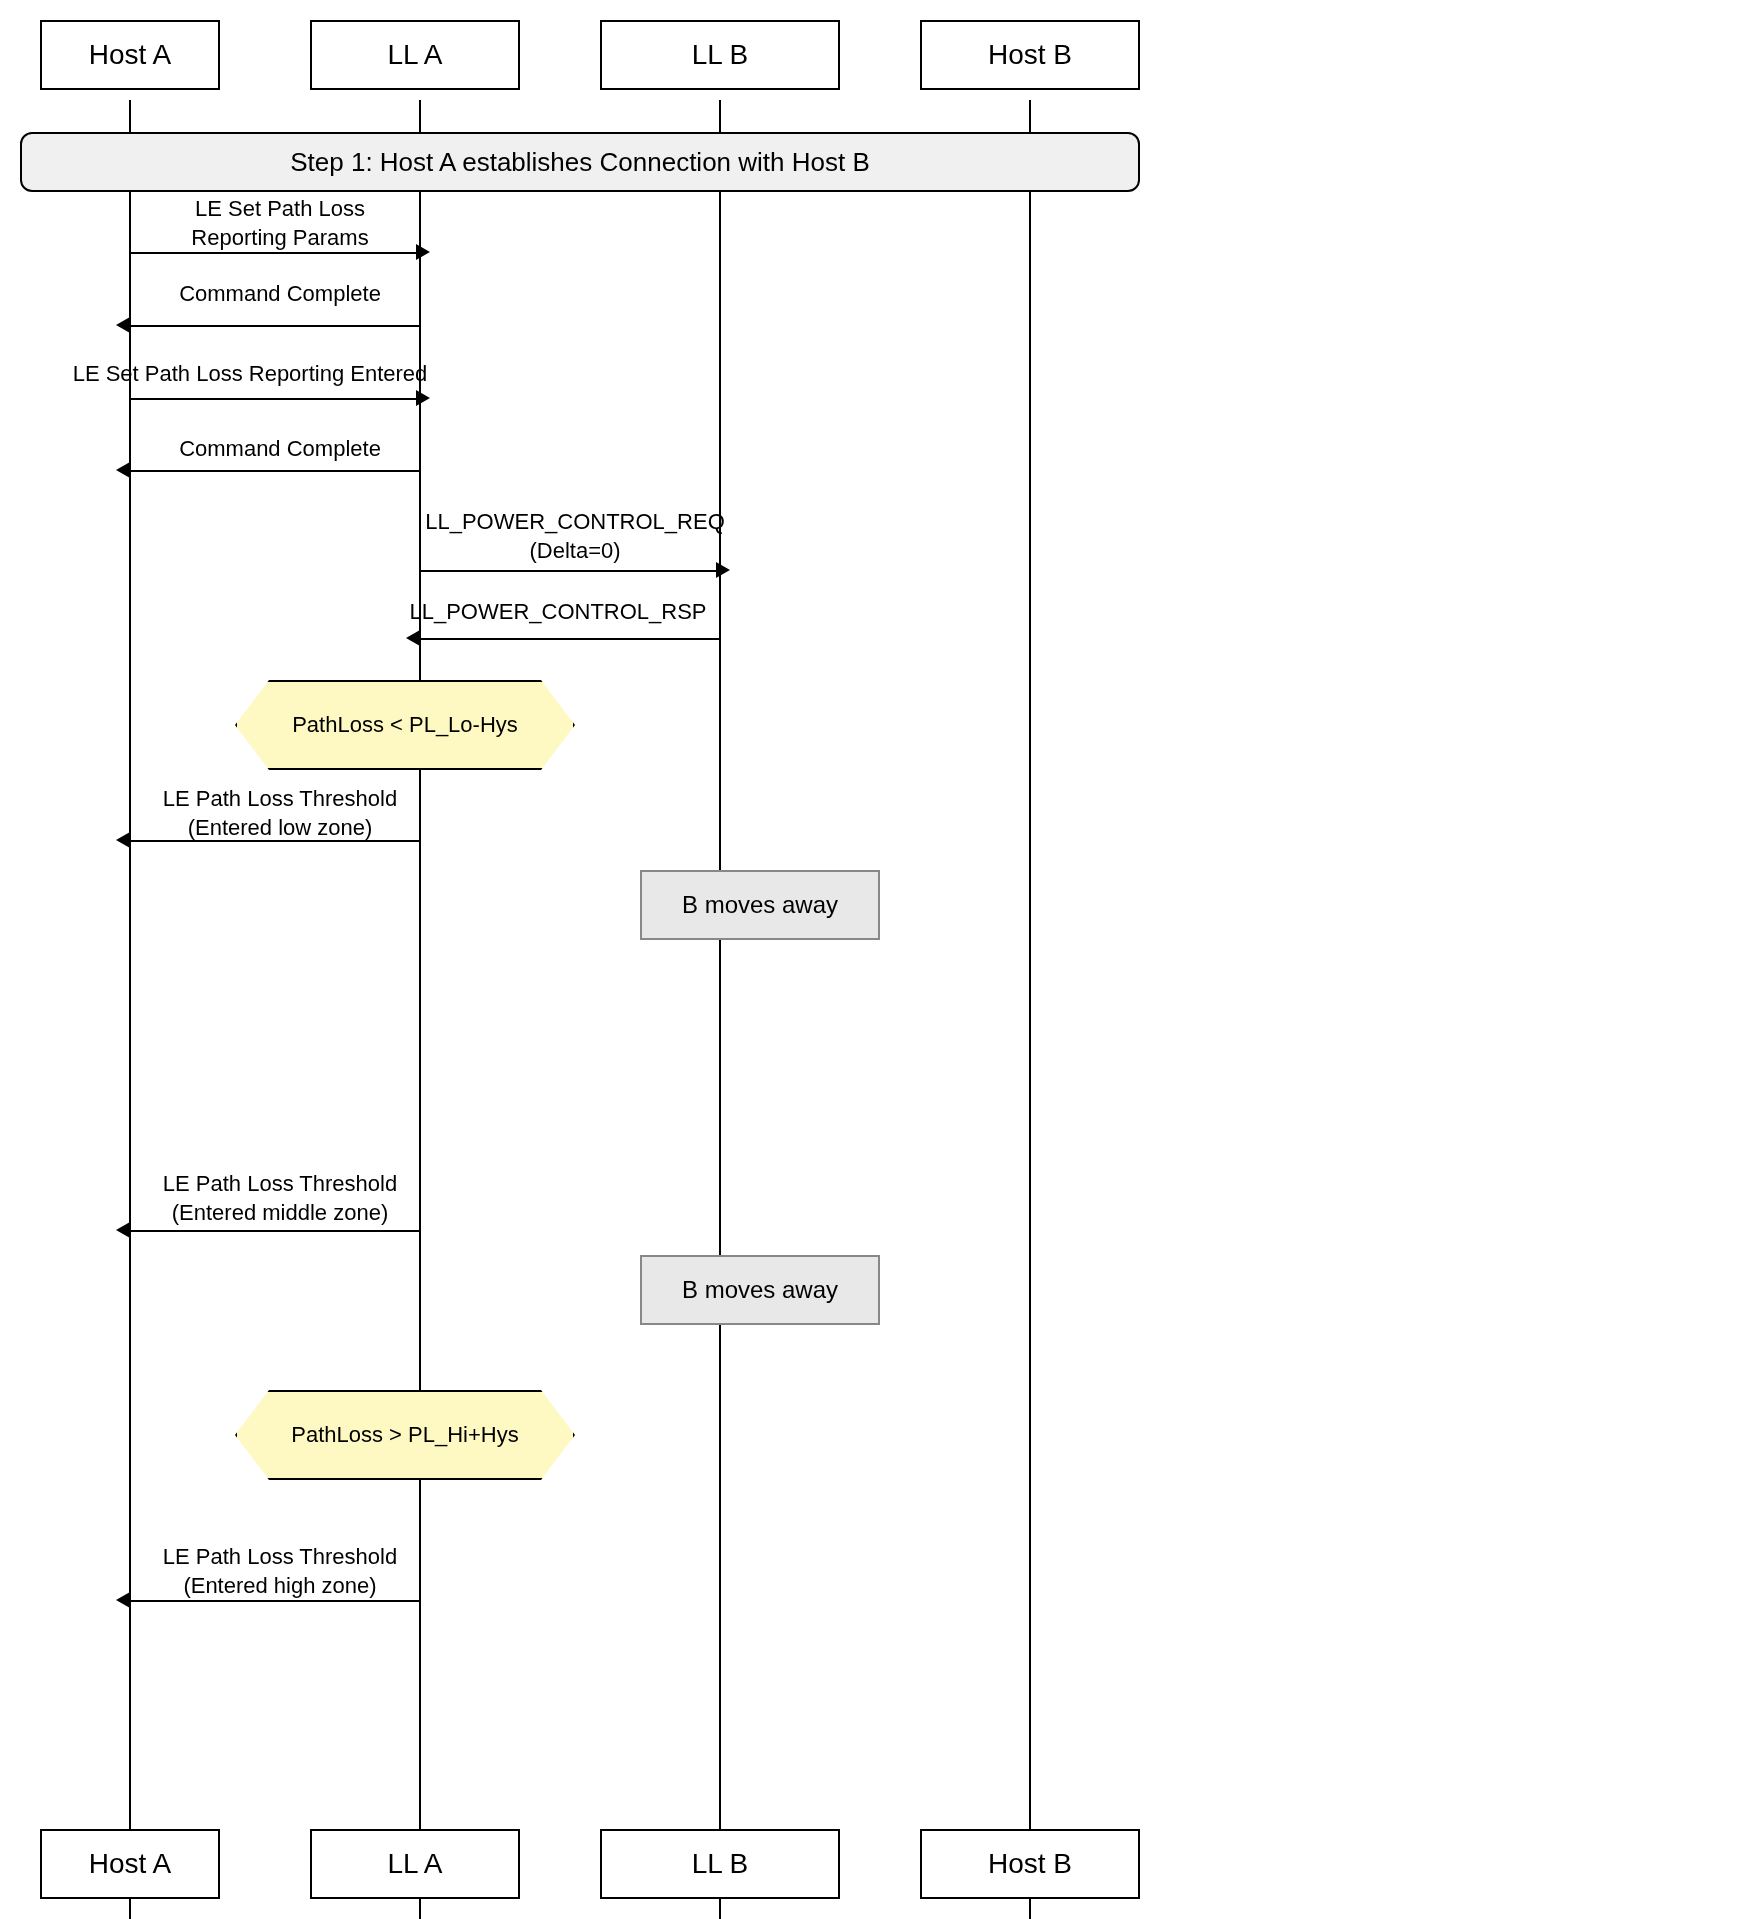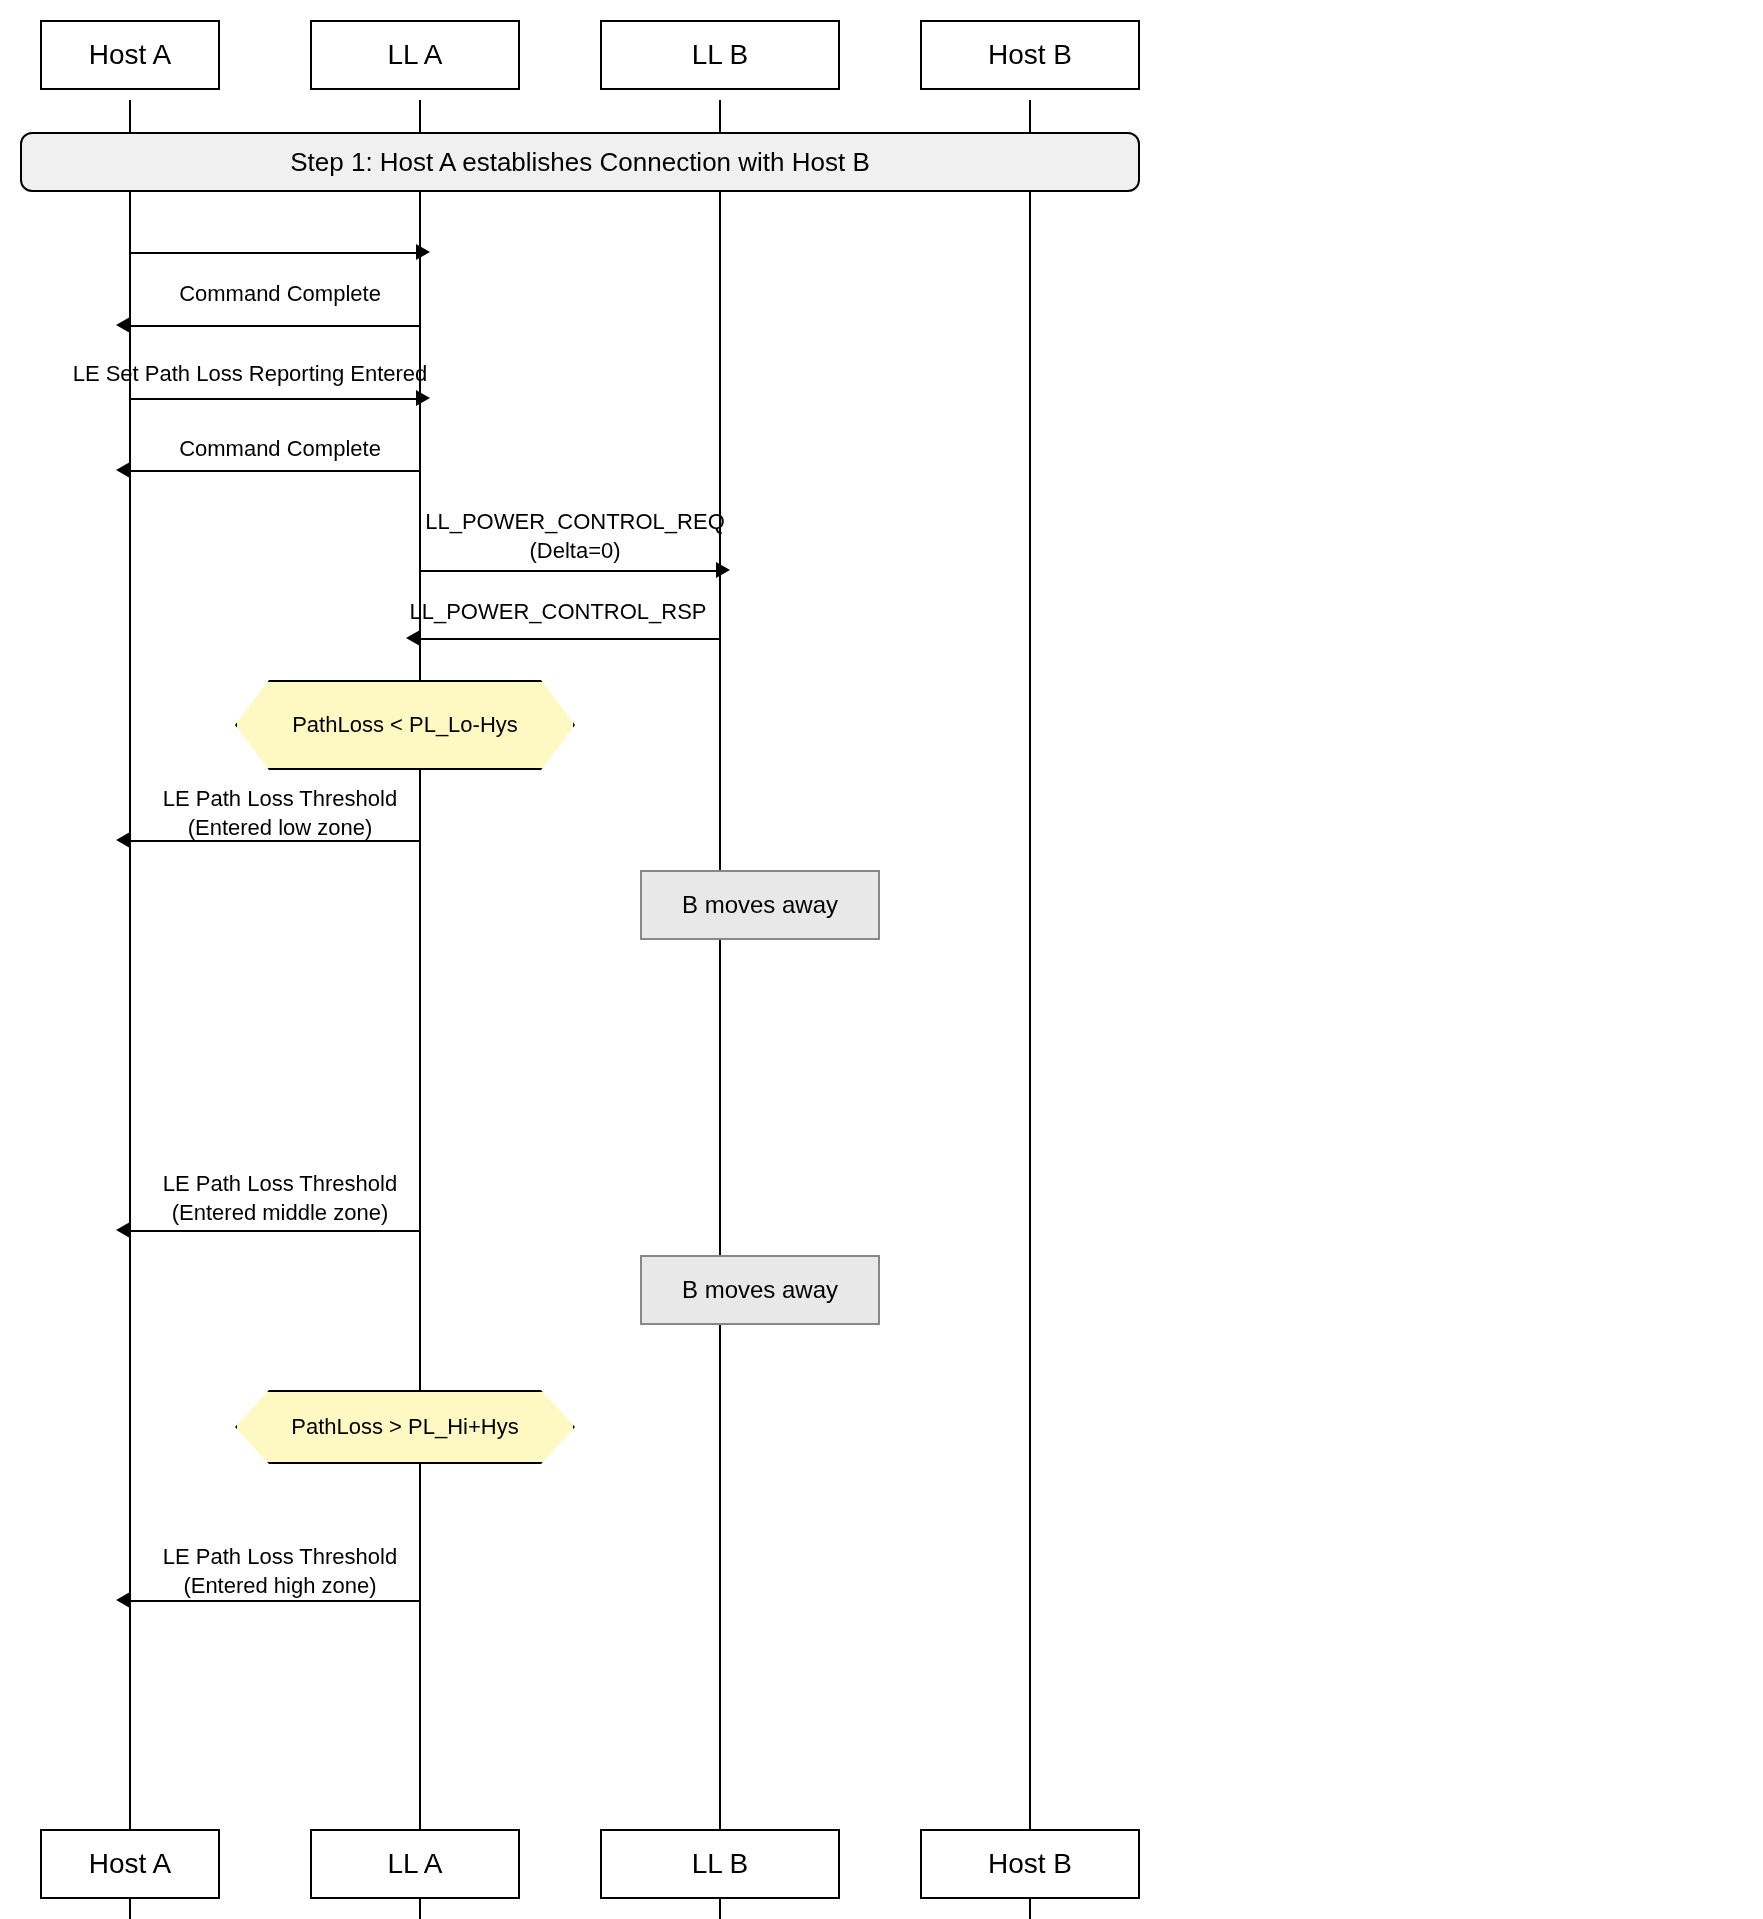--- a/index.html
+++ b/index.html
@@ -150,20 +150,24 @@
 
   <div class="lifeline" style="left:129px;"></div>
   <div class="lifeline" style="left:419px;"></div>
   <div class="lifeline" style="left:719px;"></div>
   <div class="lifeline" style="left:1029px;"></div>
 
   <div class="step-banner" style="left:20px; top:120px; width:1120px; height:60px;">
     <span>Step 1:  Host A establishes Connection with Host B</span>
   </div>
 
+  <div class="arrow-label" style="left:140px; top:195px; width:280px;">
+    <span style="white-space:pre-line;">LE Set Path Loss
+Reporting Params</span>
+  </div>
   <div class="arrow-line" style="left:130px; top:252px; width:290px;"></div>
   <div class="arrowhead-right" style="left:416px; top:244px;"></div>
 
   <div class="arrow-label" style="left:150px; top:280px; width:260px;">
     <span>Command Complete</span>
   </div>
   <div class="arrow-line" style="left:130px; top:325px; width:290px;"></div>
   <div class="arrowhead-left" style="left:116px; top:317px;"></div>
 
   <div class="arrow-label" style="left:70px; top:360px; width:360px;">
@@ -211,21 +215,21 @@
     <span style="white-space:pre-line;">LE Path Loss Threshold
 (Entered middle zone)</span>
   </div>
   <div class="arrow-line" style="left:130px; top:1230px; width:290px;"></div>
   <div class="arrowhead-left" style="left:116px; top:1222px;"></div>
 
   <div class="note-box" style="left:640px; top:1255px; width:240px; height:70px;">
     <span>B moves away</span>
   </div>
 
-  <div class="hex-box" style="left:235px; top:1390px; width:340px; height:74px;">
+  <div class="hex-box" style="left:235px; top:1390px; width:340px; height:90px;">
     <span>PathLoss &gt; PL_Hi+Hys</span>
   </div>
 
   <div class="arrow-label" style="left:140px; top:1543px; width:280px; text-align:center;">
     <span style="white-space:pre-line;">LE Path Loss Threshold
 (Entered high zone)</span>
   </div>
   <div class="arrow-line" style="left:130px; top:1600px; width:290px;"></div>
   <div class="arrowhead-left" style="left:116px; top:1592px;"></div>
 

